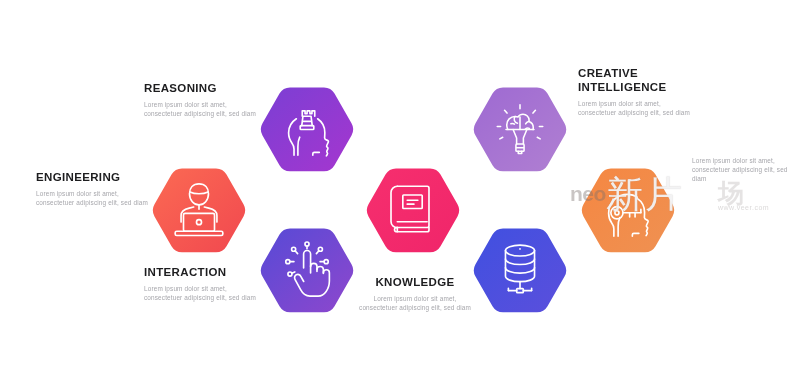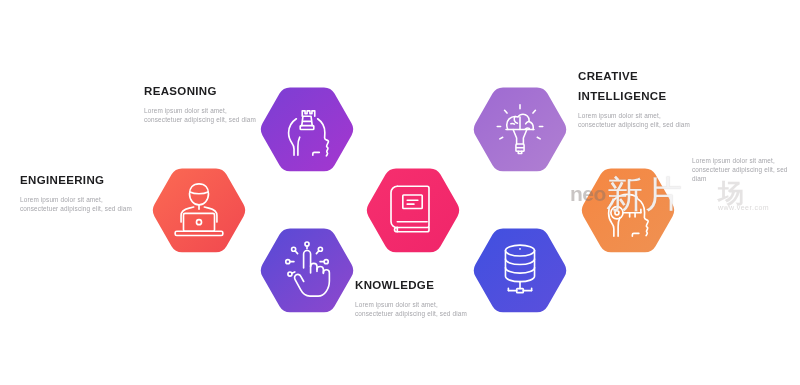--- a/index.html
+++ b/index.html
@@ -54,33 +54,33 @@
   
   .label {
     position: absolute;
     width: 120px;
   }
   .label .label-title {
     font-size: 11.5px;
     font-weight: bold;
     letter-spacing: 0.35px;
     color: #1d1d1f;
-    line-height: 20px;
+    line-height: 14px;
     margin: 0 0 5px 0;
     text-transform: uppercase;
   }
   .label .label-desc {
     font-size: 6.4px;
     line-height: 9.2px;
     color: #a6a6ab;
     letter-spacing: 0.15px;
     margin: 0;
   }
   .label.align-left  { text-align: left; }
-  .label.align-center{ }
+  .label.align-center{ text-align: center; }
 
   
   #watermark {
     position: absolute;
     left: 568px;
     top: 168px;
     width: 232px;
     height: 52px;
     z-index: 40;
     pointer-events: none;
@@ -300,30 +300,34 @@
         <path d="M43.2 57.2H38c-1 0-1.5.5-1.5 1.5V60"></path>
         <path d="M18.5 21.5c3.4-2.9 8-4.6 13-4.6 3.8 0 7.3 1 10 2.9"></path>
         <circle cx="20.6" cy="35.9" r="6.3"></circle>
         <path d="M26.9 35.9h18.4"></path>
         <path d="M33.7 35.9v4.3M39.3 35.9v4.3M45.3 35.9v-3.5"></path>
         <circle cx="20.6" cy="35.9" r="2.1"></circle>
       </svg>
     </div>
   </div>
 
-  <div class="label align-left" style="left:20px;top:170px;">
+  <div class="label align-left" style="left:36px;top:170px;">
     <p class="label-title">ENGINEERING</p>
     <p class="label-desc">Lorem ipsum dolor sit amet, consectetuer adipiscing elit, sed diam</p>
   </div>
 
   <div class="label align-left" style="left:144px;top:81px;">
     <p class="label-title">REASONING</p>
     <p class="label-desc">Lorem ipsum dolor sit amet, consectetuer adipiscing elit, sed diam</p>
   </div>
 
+  <div class="label align-left" style="left:144px;top:265px;">
+    <p class="label-title">INTERACTION</p>
+    <p class="label-desc">Lorem ipsum dolor sit amet, consectetuer adipiscing elit, sed diam</p>
+  </div>
 
   <div class="label align-center" style="left:355px;top:275px;">
     <p class="label-title">KNOWLEDGE</p>
     <p class="label-desc">Lorem ipsum dolor sit amet, consectetuer adipiscing elit, sed diam</p>
   </div>
 
   <div class="label align-left" style="left:578px;top:66px;">
     <p class="label-title">CREATIVE INTELLIGENCE</p>
     <p class="label-desc">Lorem ipsum dolor sit amet, consectetuer adipiscing elit, sed diam</p>
   </div>

